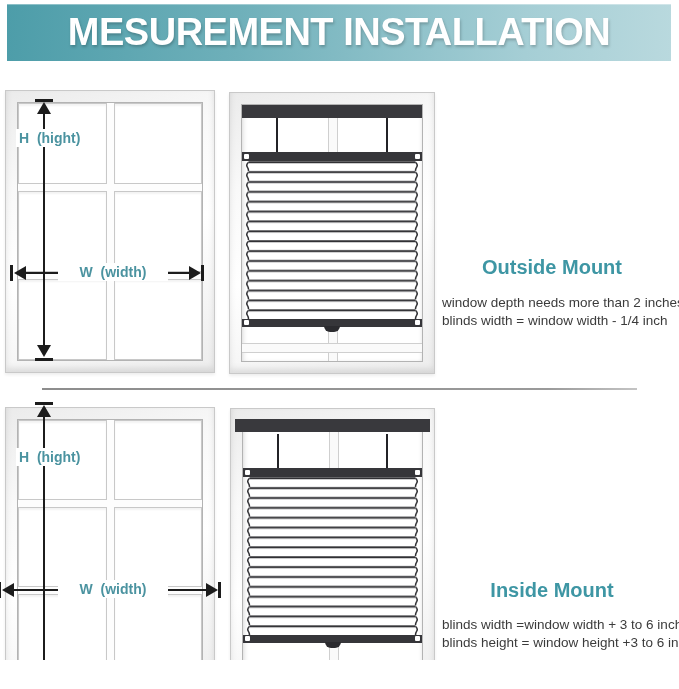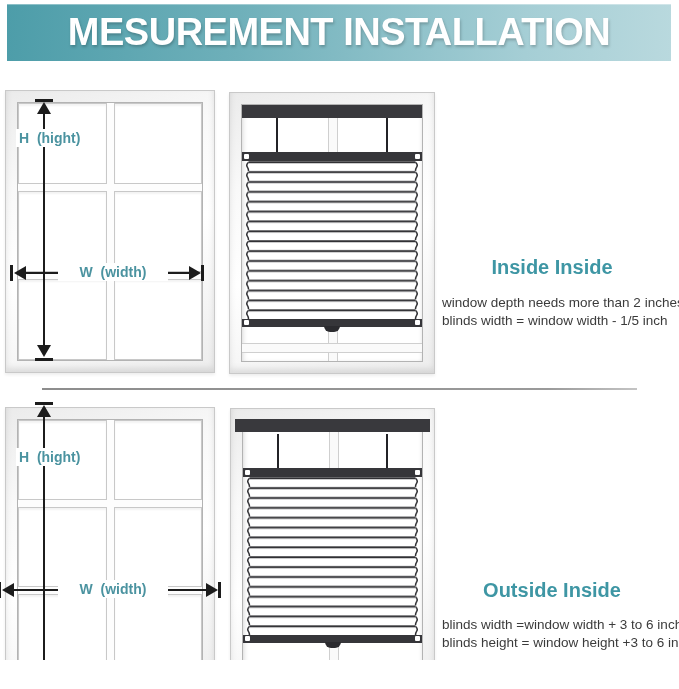--- a/index.html
+++ b/index.html
@@ -136,24 +136,24 @@
         </svg>
       </div>
       <div class="rail bottom">
         <div class="rail-dot l"></div>
         <div class="rail-dot r"></div>
         <div class="handle"></div>
       </div>
     </div>
   </div>
 
-  <div class="mount-title" style="top:256px;">Inside Inside</div>
+  <div class="mount-title" style="top:256px;">Outside Mount</div>
   <div class="mount-notes" style="top:294px;">
     <div>window depth needs more than 2 inches</div>
-    <div>blinds width = window width - 1/5 inch</div>
+    <div>blinds width = window width - 1/4 inch</div>
   </div>
 
   <div id="divider"></div>
 
   <div class="win" style="left:5px;top:407px;width:208px;height:278px;">
     <div class="glass">
       <div class="pane-grid">
         <div class="pane"></div>
         <div class="pane"></div>
         <div class="pane"></div>
@@ -195,19 +195,19 @@
         </svg>
       </div>
       <div class="rail bottom">
         <div class="rail-dot l"></div>
         <div class="rail-dot r"></div>
         <div class="handle"></div>
       </div>
     </div>
   </div>
 
-  <div class="mount-title" style="top:579px;">Outside Inside</div>
+  <div class="mount-title" style="top:579px;">Inside Mount</div>
   <div class="mount-notes" style="top:616px;line-height:17.5px;">
     <div>blinds width =window width + 3 to 6 inches</div>
     <div>blinds height = window height +3 to 6 inches</div>
   </div>
 
 </div>
 
 </body></html>

